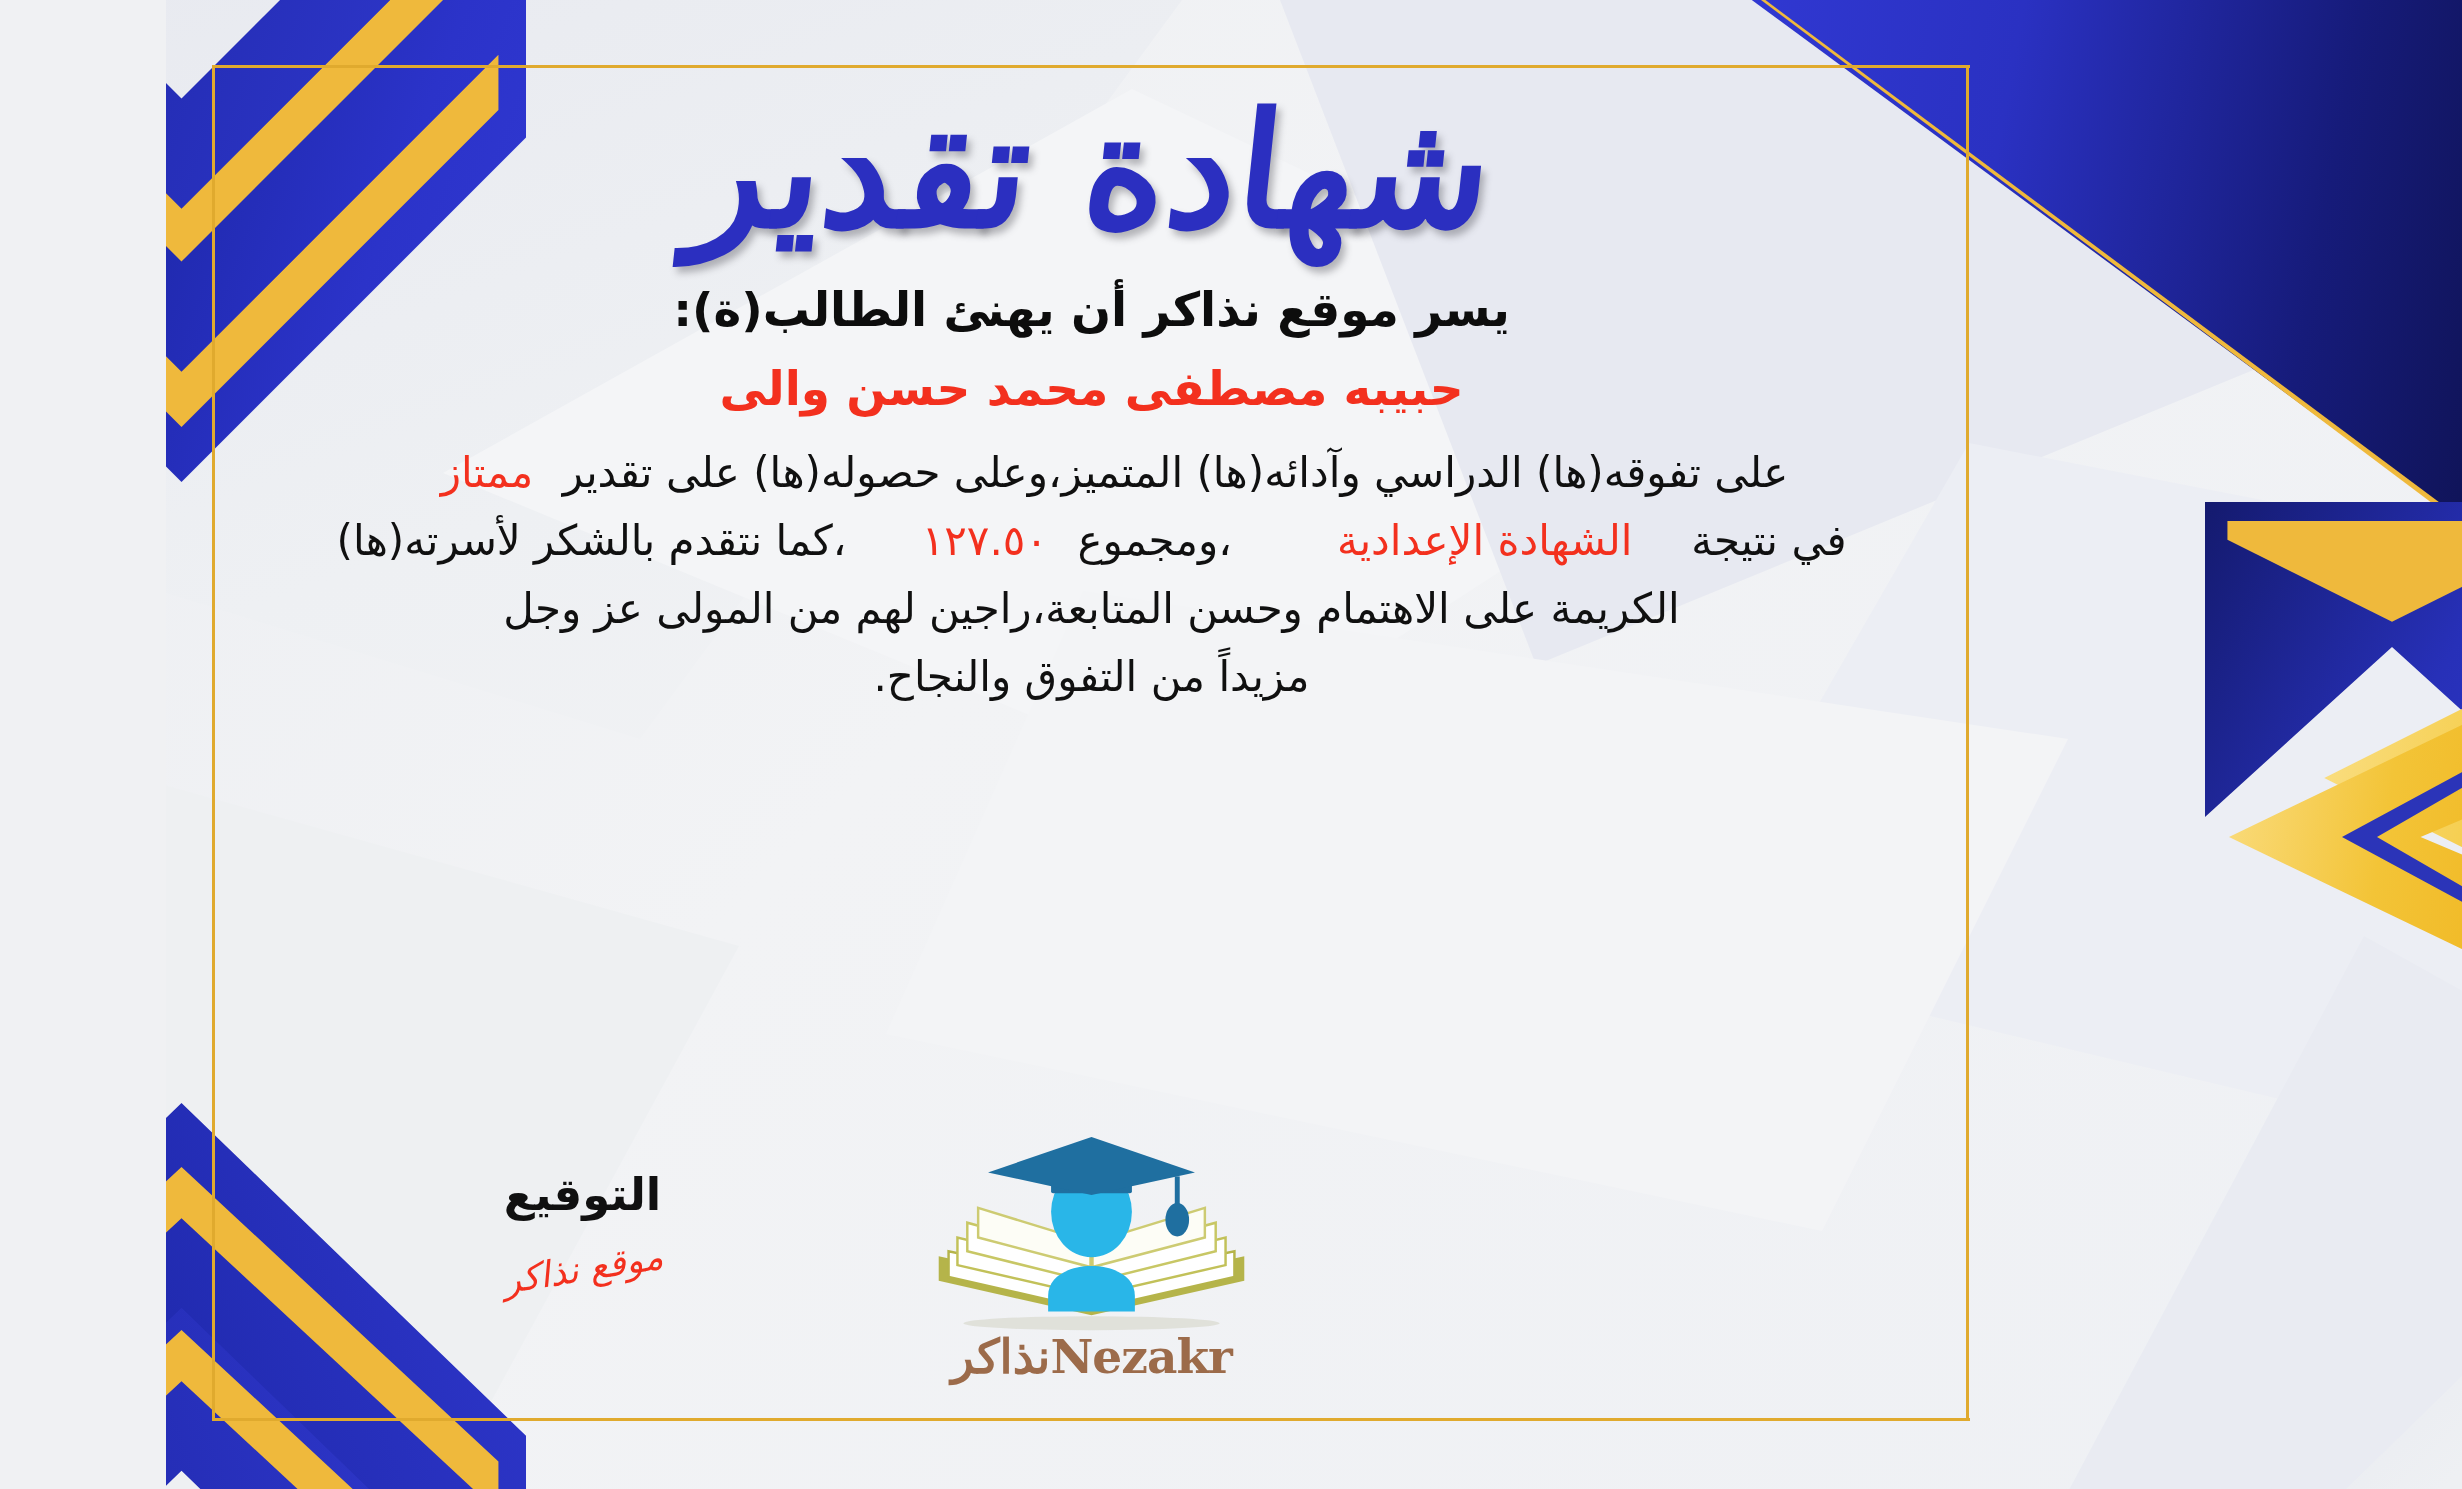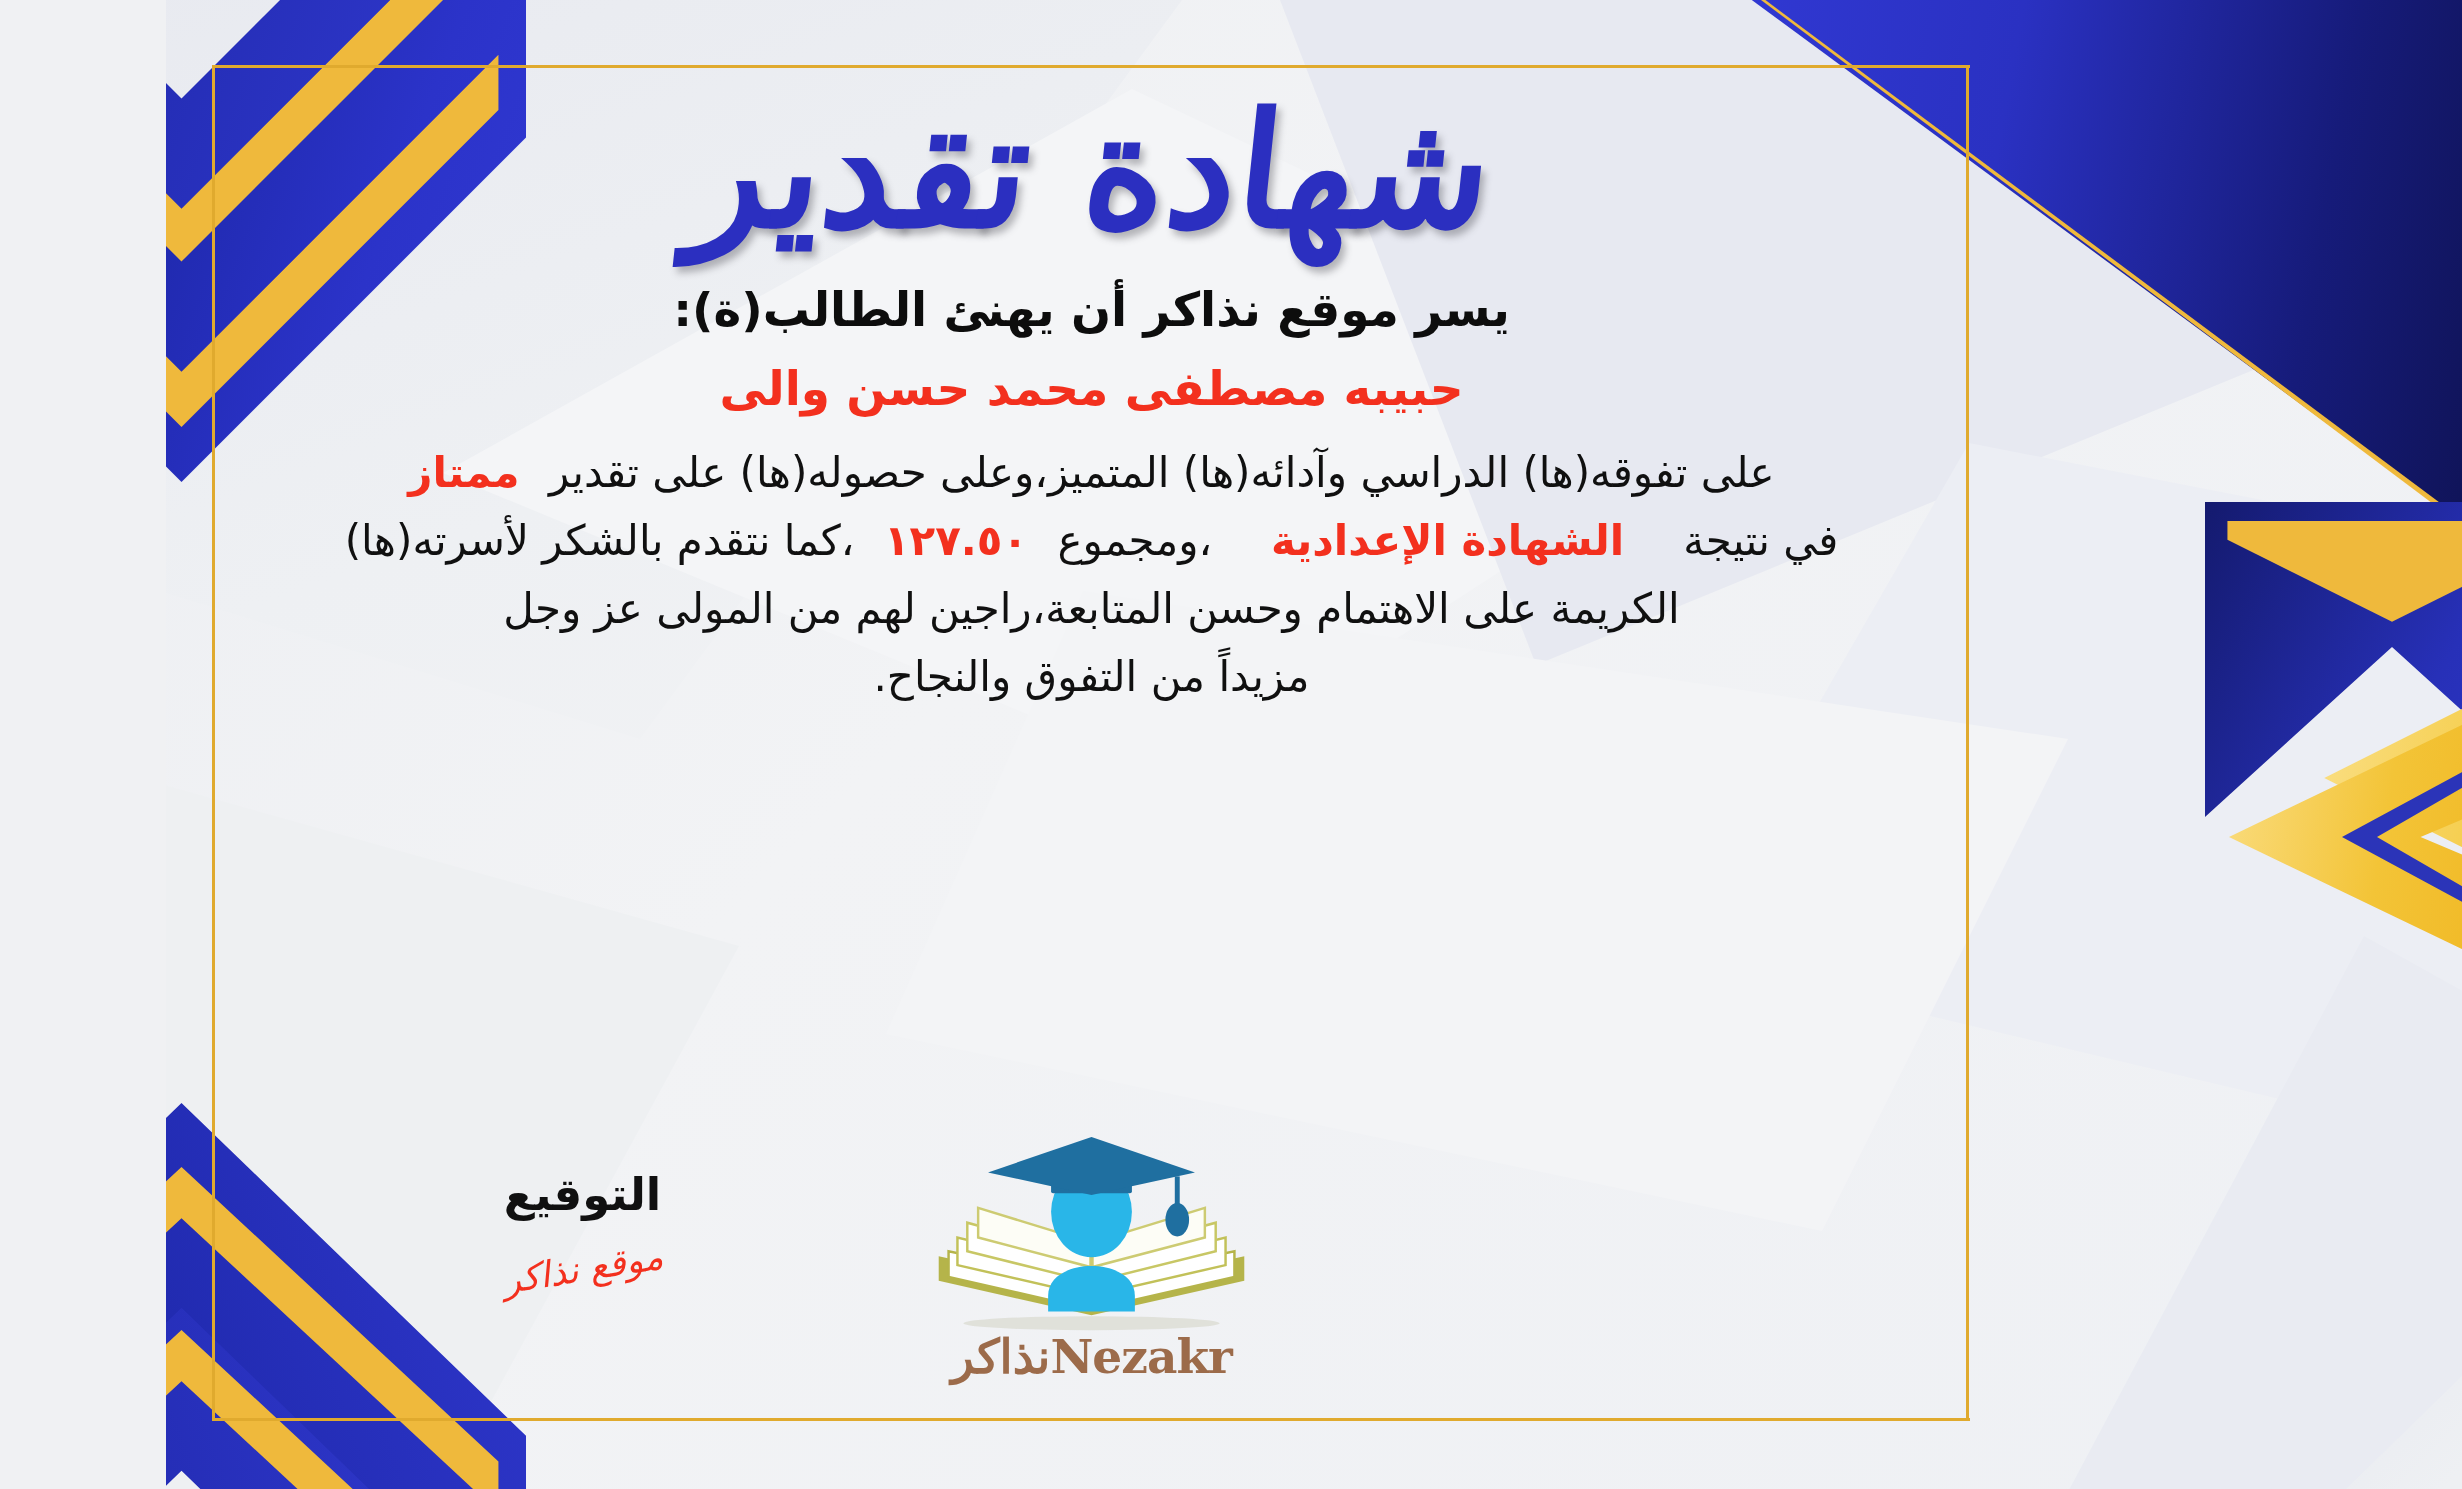--- a/index.html
+++ b/index.html
@@ -157,21 +157,21 @@
 
   .body-para{
     margin-top:20.7px;
     font-size:42px;
     font-weight:500;
     color:#101010;
     line-height:1.62;
     padding:0 14.8px;
     text-align:center;
   }
-  .hl{color:#f3301e;font-weight:700;}
+  .hl{color:#f3301e;font-weight:400;margin-left:46px;}
   .sp{display:inline-block;width:59px;}
   .sp-sm{display:inline-block;width:29.5px;}
 
   
   .footer{
     position:absolute;left:0;right:0;bottom:29.5px;height:276px;
   }
   .sign-block{
     position:absolute;right:1221px;top:59px;width:305px;text-align:center;
   }

